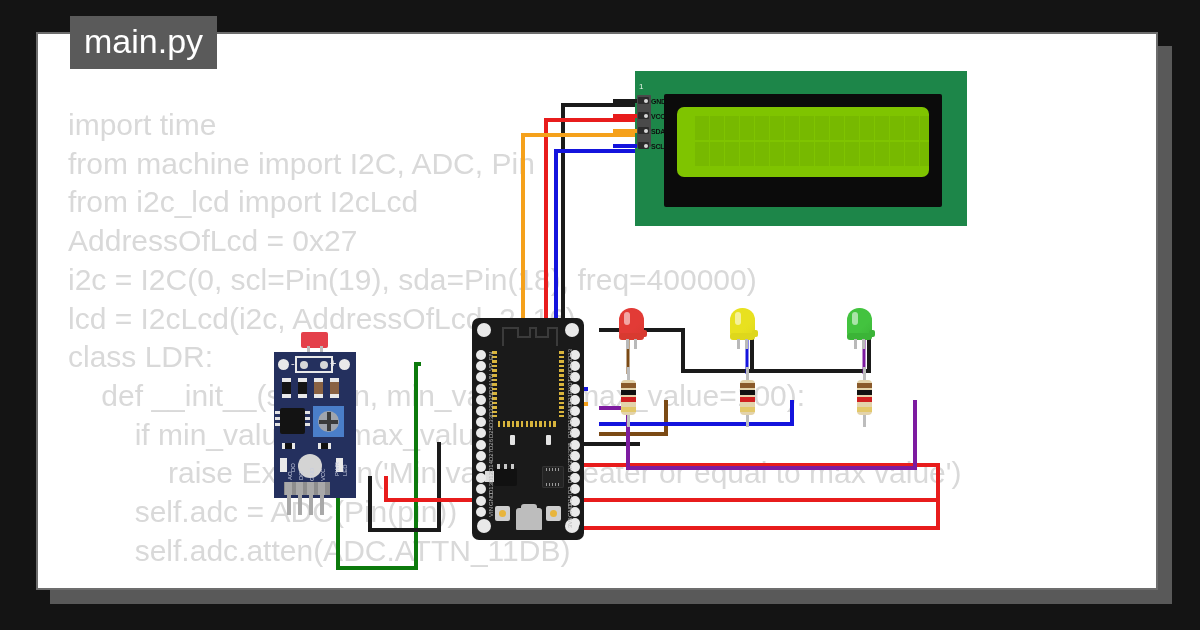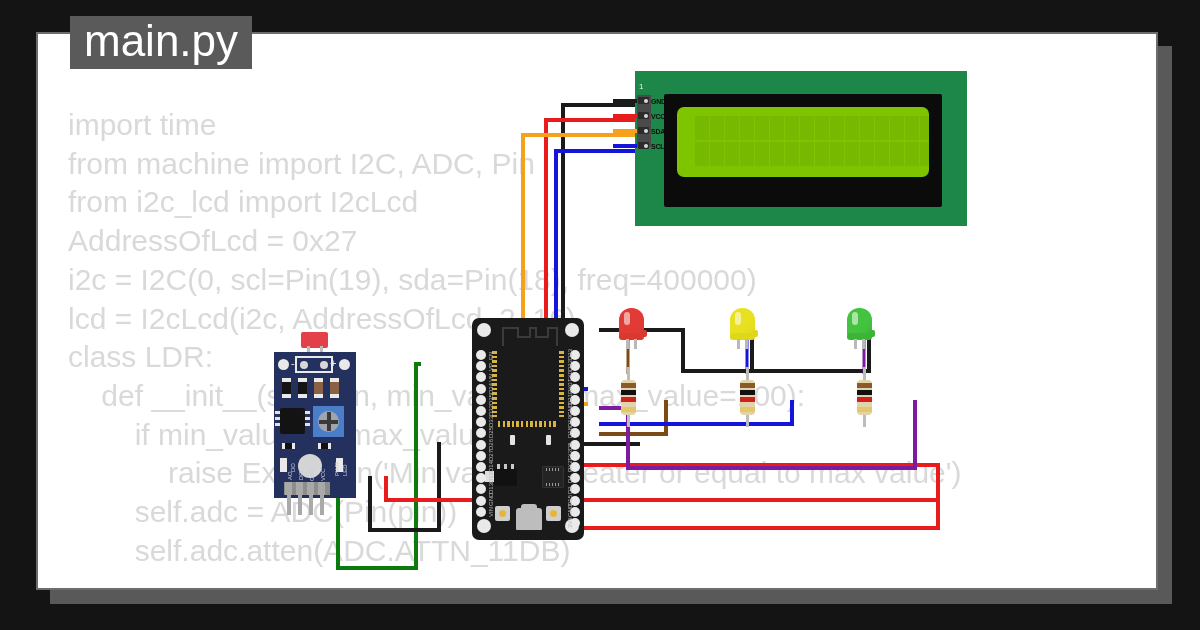--- a/index.html
+++ b/index.html
@@ -19,21 +19,21 @@
   .canvas{
     position:absolute;left:36px;top:32px;width:1122px;height:558px;
     background:#ffffff;
     border:2px solid #6d6d6d;
     box-sizing:border-box;
     overflow:hidden;
   }
   .filename-badge{
     position:absolute;left:70px;top:16px;
     background:#5a5a5a;color:#ffffff;
-    font-size:44px;line-height:44px;
+    font-size:34px;line-height:44px;
     padding:3px 14px 6px 14px;
     letter-spacing:0px;
     z-index:40;
     white-space:nowrap;
   }
 
   
   .code{
     position:absolute;left:30px;top:72px;
     color:#d9d9d9;

